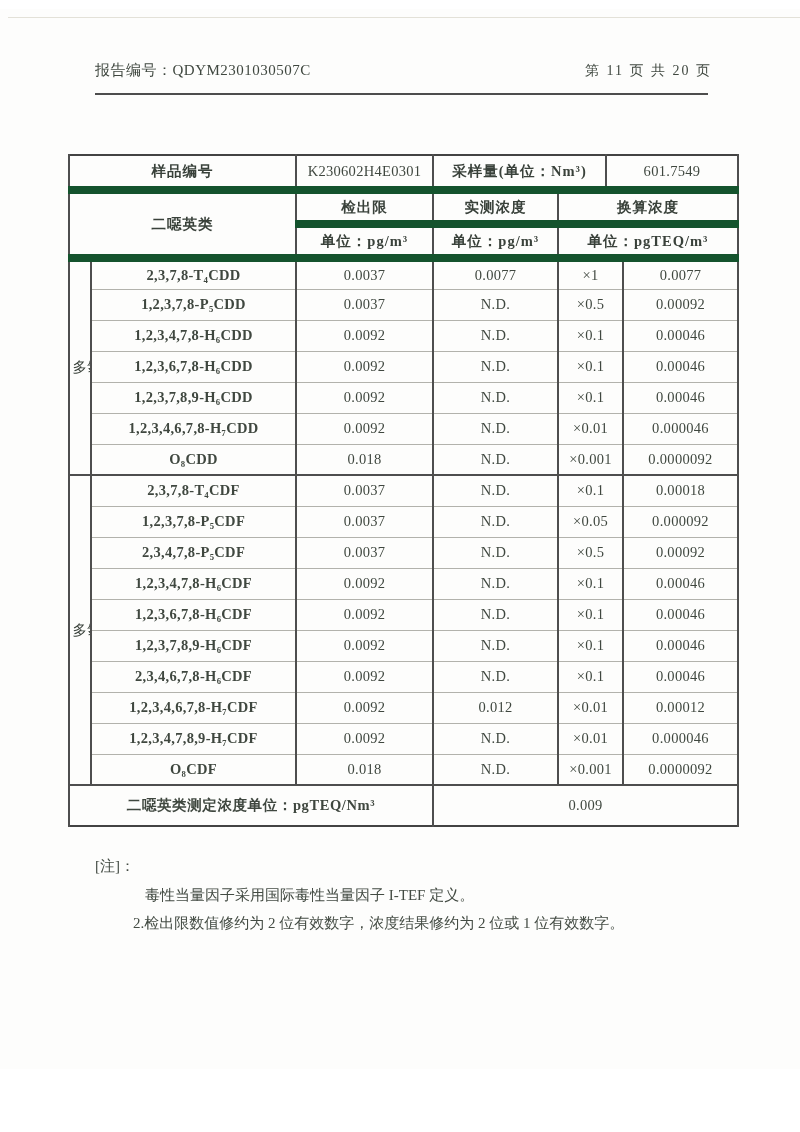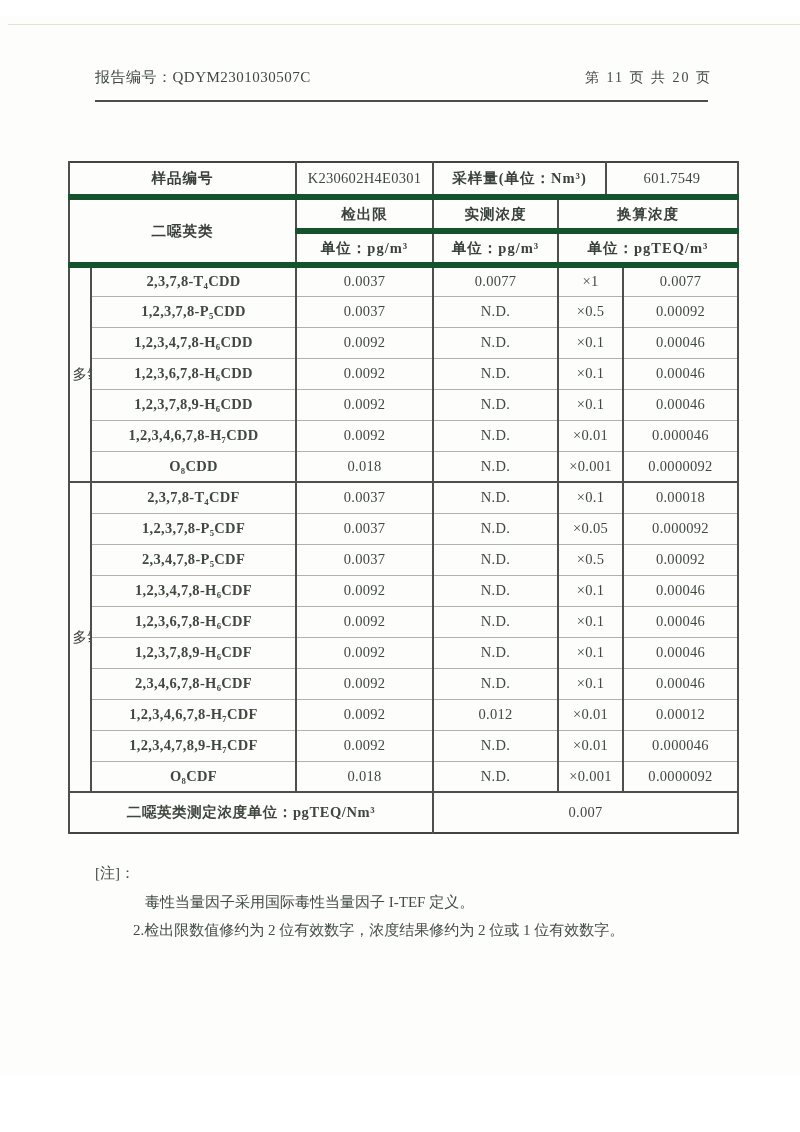--- a/index.html
+++ b/index.html
@@ -1,20 +1,20 @@
 <!DOCTYPE html>
 <html><head>
 <meta charset="utf-8">
 <style>
   * { margin: 0; padding: 0; box-sizing: border-box; }
   html, body { background: #ffffff; }
   body { font-family: "Liberation Serif", "DejaVu Serif", serif; color: #3f473f; }
   .page {
     position: relative; width: 800px; height: 1060px;
-    background: #fdfdfc; overflow: hidden; margin: 16px auto;
+    background: #fdfdfc; overflow: hidden; margin: 9px auto;
   }
   .scan-edge { position: absolute; top: 8px; left: 8px; width: 792px; height: 1px; background: #e3e1d8; }
 
   .report-header {
     position: absolute; top: 52px; left: 95px; right: 88px;
     display: flex; justify-content: space-between; align-items: baseline;
   }
   .report-no { font-size: 15px; letter-spacing: 0.5px; }
   .page-no { font-size: 14px; letter-spacing: 2px; }
   .header-rule { position: absolute; top: 84px; left: 95px; width: 613px; height: 2px; background: #4d4d4d; }
@@ -29,21 +29,21 @@
     position: absolute; top: 145px; left: 68px;
     border-collapse: collapse; table-layout: fixed; width: 669px;
     border: 2px solid #434343;
   }
   .main-table td {
     border-left: 2px solid #4e4e4e; border-right: 2px solid #4e4e4e;
     border-top: 1px solid #b2b2ac; border-bottom: 1px solid #b2b2ac;
     text-align: center; vertical-align: middle;
     font-size: 14.5px; overflow: hidden; white-space: nowrap;
   }
-  tr.dkb > td { border-bottom: 6px solid #14532d; }
+  tr.dkb > td { border-bottom: 8px solid #14532d; }
   tr.dkt > td { border-top: 2px solid #4e4e4e; }
   .hd { font-weight: bold; font-size: 15px; color: #39413a; letter-spacing: 1px; }
   .num { font-size: 14px; letter-spacing: 0.3px; }
   .name { font-size: 14px; letter-spacing: 0.3px; font-weight: bold; }
   .grp { padding: 2px 0; }
   .vtext {
     width: 1.05em; margin: 0 auto; font-size: 14.5px;
     letter-spacing: 0; word-break: break-all; line-break: anywhere;
     color: #39413a;
   }
@@ -226,21 +226,21 @@
       <tr style="height:31px">
         <td class="name">O₈CDF</td>
         <td class="num">0.018</td>
         <td class="num">N.D.</td>
         <td colspan="2" class="num">×0.001</td>
         <td class="num">0.0000092</td>
       </tr>
 
       <tr class="dkt" style="height:41px">
         <td colspan="3" class="footer-label">二噁英类测定浓度单位：pgTEQ/Nm³</td>
-        <td colspan="4" class="num">0.007</td>
+        <td colspan="4" class="num">0.009</td>
       </tr>
     </tbody>
   </table>
 
   <div class="notes">
     <div class="nline n1">
       <span>[注]：</span>
     </div>
     <div class="nline n2">毒性当量因子采用国际毒性当量因子 I-TEF 定义。</div>
     <div class="nline n3">2.检出限数值修约为 2 位有效数字，浓度结果修约为 2 位或 1 位有效数字。</div>

